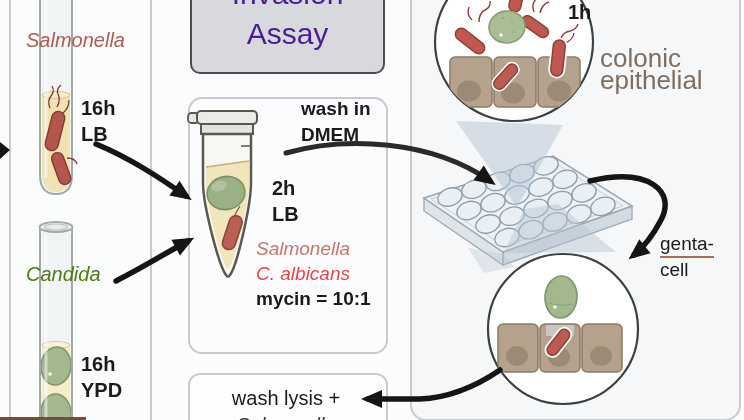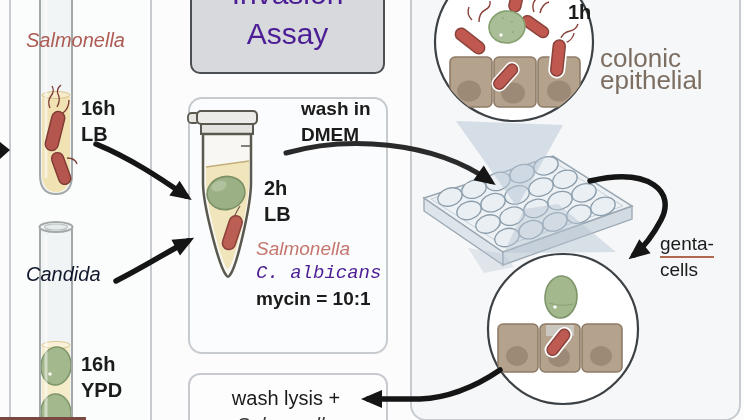--- a/index.html
+++ b/index.html
@@ -14,27 +14,27 @@
   #tube-panel{left:188px;top:97px;width:196px;height:253px;background:#fbfcfd;}
   #lysis-panel{left:188px;top:373px;width:196px;height:70px;border-radius:12px;background:#fdfdfe;}
   #right-panel{left:410px;top:-20px;width:327px;height:437px;border-radius:16px;background:#f5f7f8;}
   .art{position:absolute;left:0;top:0;z-index:2;}
   .lbl{position:absolute;z-index:3;color:#1b1b1b;}
   .title-line{font-size:30px;font-weight:400;line-height:40px;color:#4c1d95;}
   .ital{font-style:italic;}
   .bold{font-weight:700;}
   #salmonella-label{left:26px;top:29px;font-size:20px;font-style:italic;color:#ad5b53;}
   #lb-label{left:81px;top:95px;font-size:20px;font-weight:700;line-height:26px;}
-  #candida-label{left:26px;top:261px;font-size:20px;font-style:italic;color:#0f172a;line-height:26px;}
+  #candida-label{left:26px;top:261px;font-size:20px;font-style:italic;color:#4d7c0f;line-height:26px;}
   #ypd-label{left:81px;top:351px;font-size:20px;font-weight:700;line-height:26px;}
   #wash-label{left:301px;top:96px;font-size:19px;font-weight:700;line-height:26px;}
-  #culture-label{left:264px;top:175px;font-size:20px;font-weight:700;line-height:26px;}
+  #culture-label{left:272px;top:175px;font-size:20px;font-weight:700;line-height:26px;}
   #ratio-label{left:256px;top:236px;font-size:19px;line-height:25px;}
   #ratio-label .sp1{font-style:italic;color:#c5766d;}
-  #ratio-label .sp2{font-style:italic;color:#4c1d95;font-family:Liberation Mono, monospace;}
+  #ratio-label .sp2{font-style:italic;color:#ef4444;}
   #lysis-label{left:188px;top:385px;width:196px;text-align:center;font-size:20px;font-weight:500;line-height:27px;}
   #lysis-label .ital{color:#3a3a3a;}
   #incubation-label{left:568px;top:1px;font-size:20px;font-weight:700;}
   #colonic-label{left:600px;top:47px;font-size:26px;color:#7d6e62;line-height:22px;}
   #genta-label{left:660px;top:232px;font-size:19px;font-weight:500;line-height:23px;}
   #genta-label .ul{display:inline-block;border-bottom:2px solid #b06a50;padding-bottom:1px;}
   #wells ellipse{fill:#e9eff3;stroke:#8b9dab;stroke-width:1.3;}
 </style>
 </head>
 <body>
@@ -223,16 +223,16 @@
     <div>wash lysis +</div>
     <div class="ital">Salmonella</div>
   </div>
   <div class="lbl" id="incubation-label">1h</div>
   <div class="lbl" id="colonic-label">
     <div>colonic</div>
     <div>epithelial</div>
   </div>
   <div class="lbl" id="genta-label">
     <div><span class="ul">genta-</span></div>
-    <div>cells</div>
+    <div>cell</div>
   </div>
 
 </div>
 
 </body></html>

